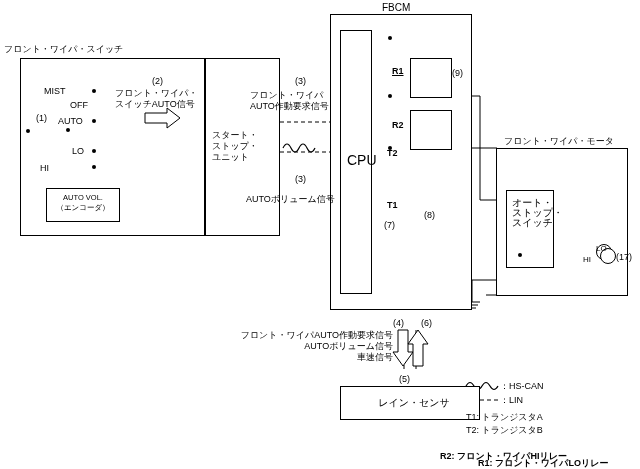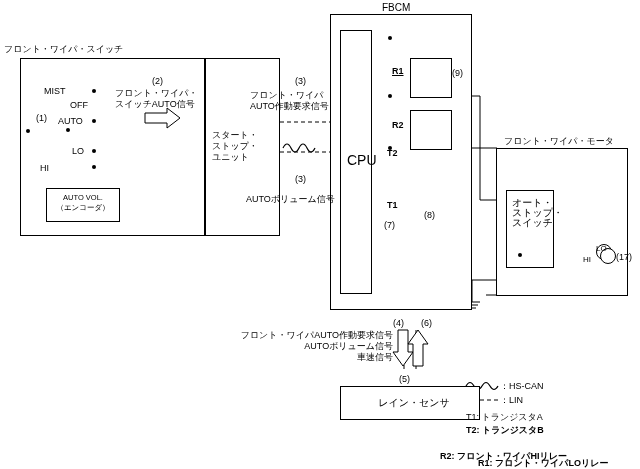--- a/index.html
+++ b/index.html
@@ -217,17 +217,17 @@
 AUTOボリューム信号
 車速信号</div>
   <div class="lbl" style="left:393px;top:318px;">(4)</div>
   <div class="lbl" style="left:421px;top:318px;">(6)</div>
   <div class="lbl" style="left:399px;top:374px;">(5)</div>
   <div class="lbl c" style="left:340px;top:397px;width:148px;font-size:10px;">レイン・センサ</div>
 
   <div class="lbl" style="left:500px;top:381px;">：HS-CAN</div>
   <div class="lbl" style="left:500px;top:395px;">：LIN</div>
   <div class="lbl" style="left:466px;top:412px;font-weight:normal;">T1: トランジスタA</div>
-  <div class="lbl" style="left:466px;top:425px;font-weight:bold;">T2: トランジスタB</div>
+  <div class="lbl" style="left:466px;top:425px;font-weight:normal;">T2: トランジスタB</div>
   <div class="lbl" style="left:478px;top:438px;font-weight:bold;margin-top:20px;">R1: フロント・ワイパLOリレー</div>
   <div class="lbl" style="left:440px;top:451px;font-weight:bold;">R2: フロント・ワイパHIリレー</div>
 
 </div>
 
 </body></html>

